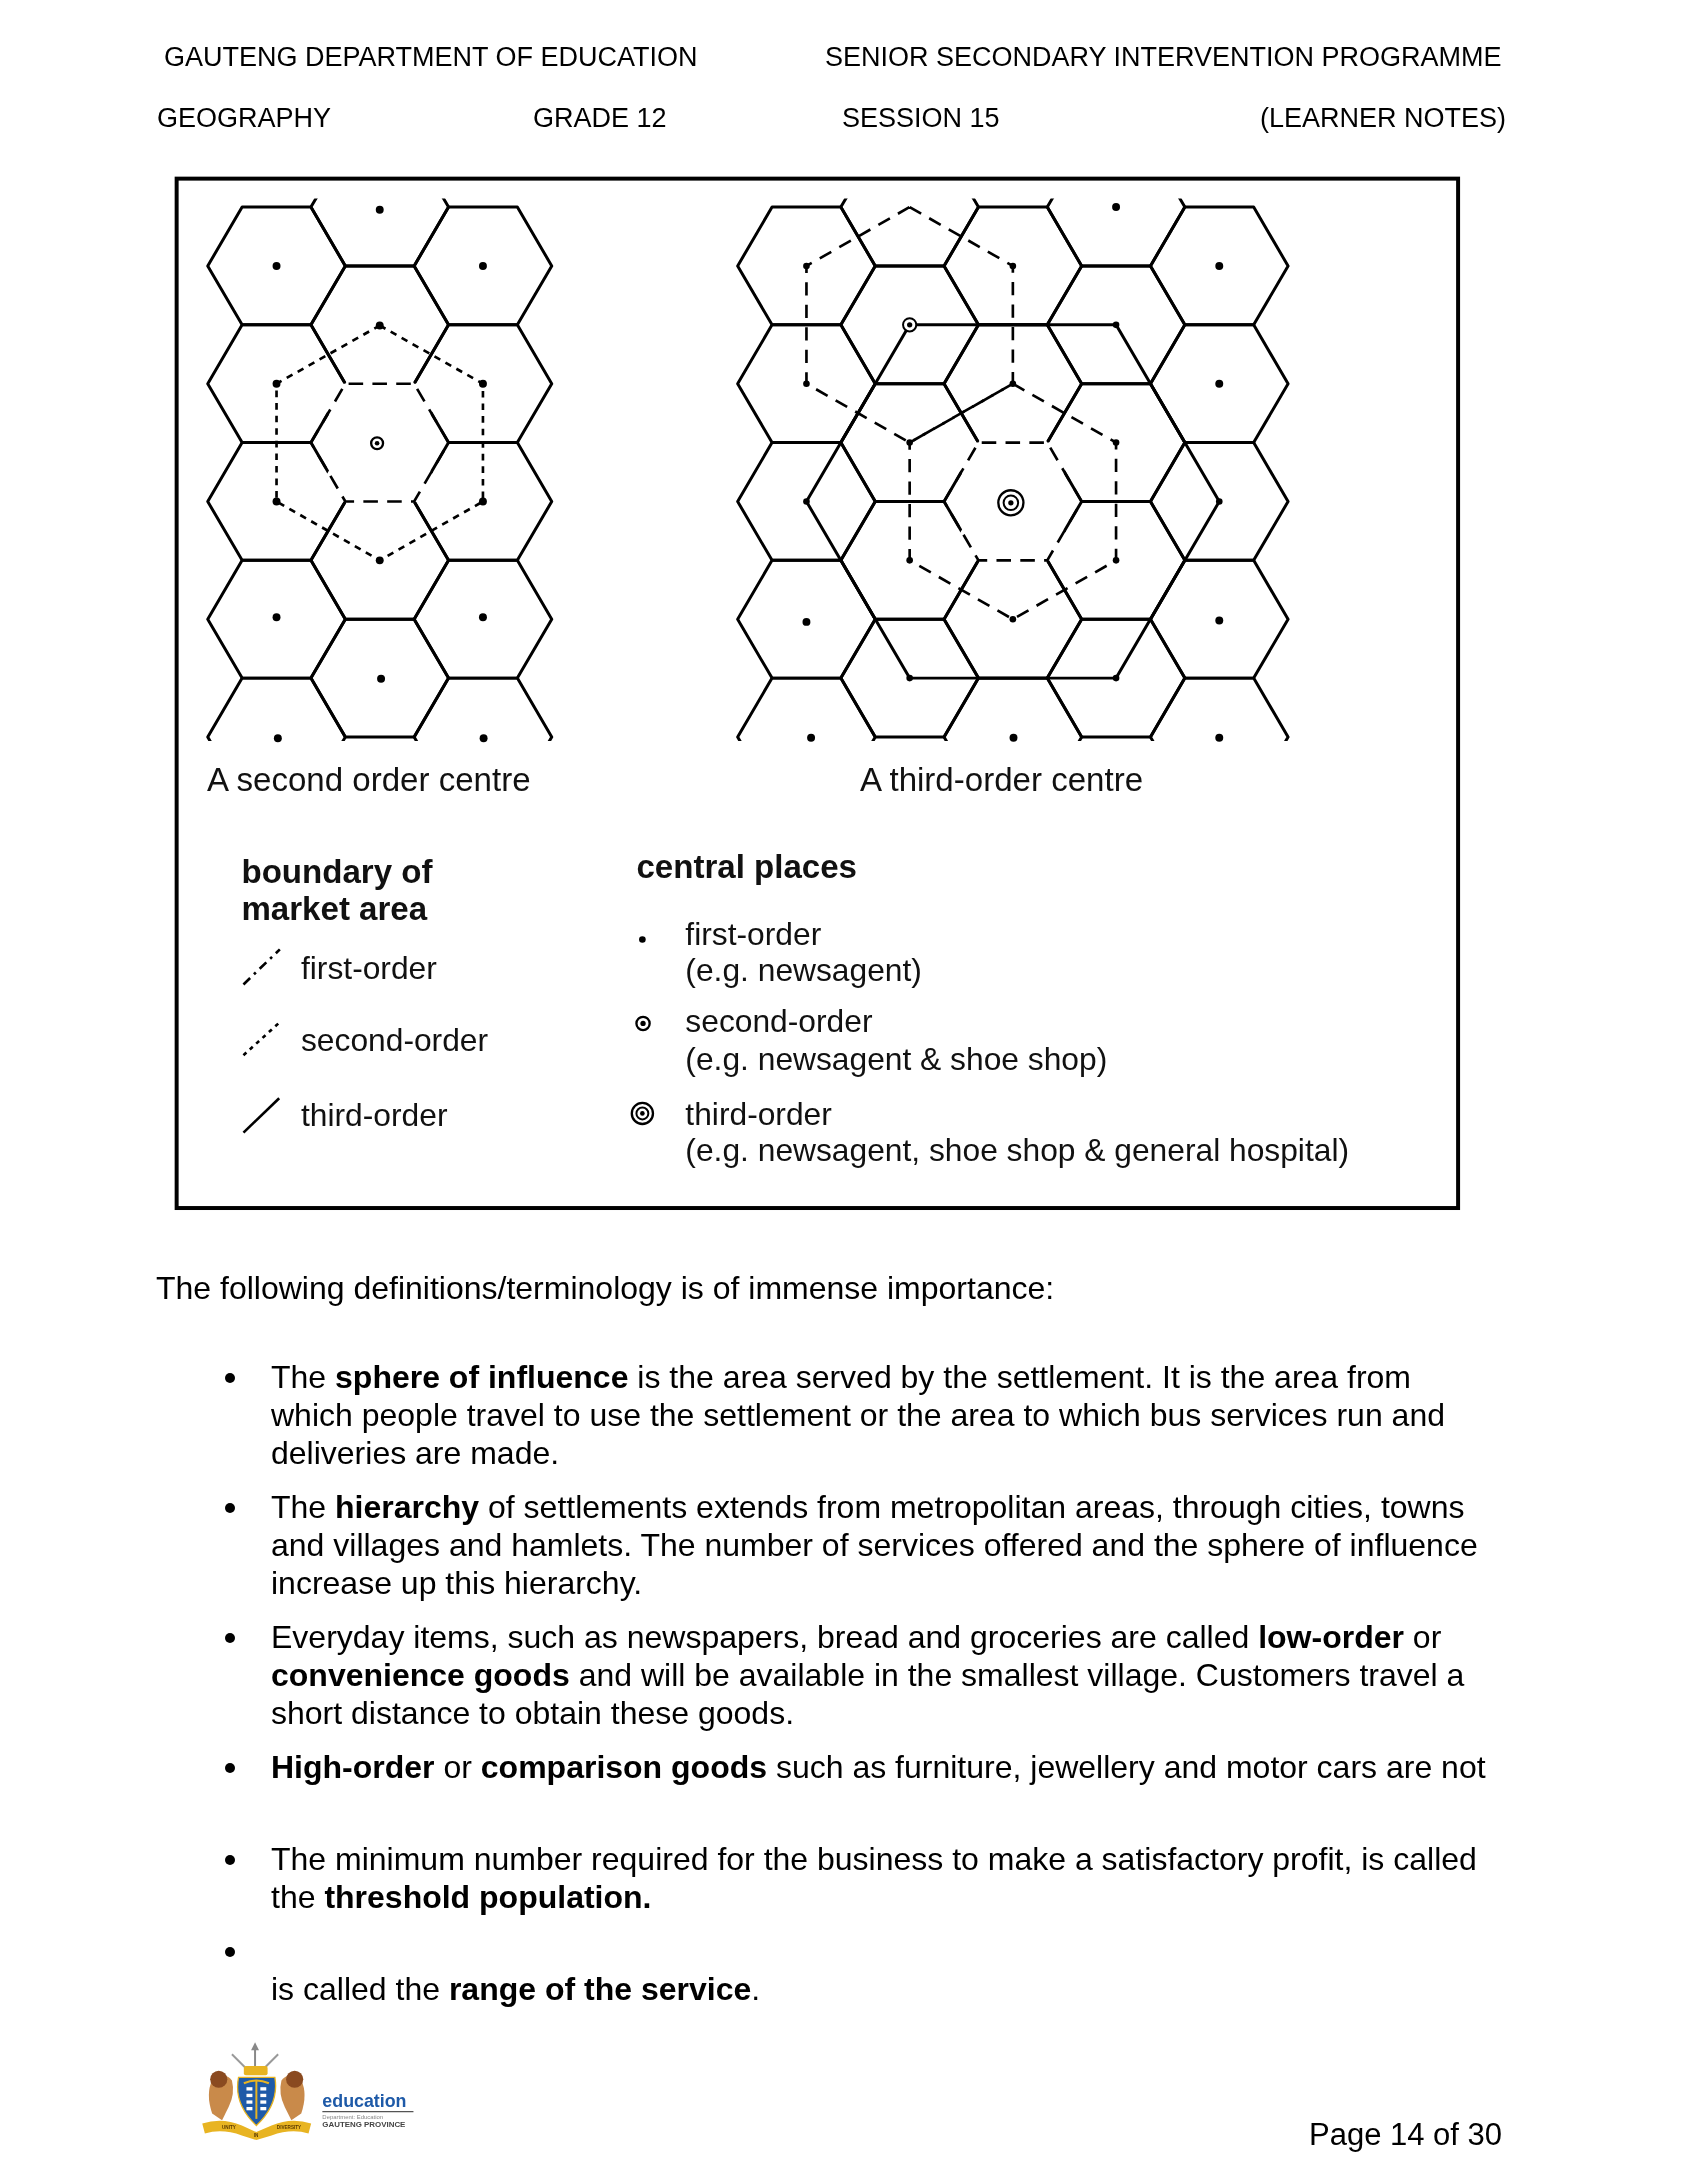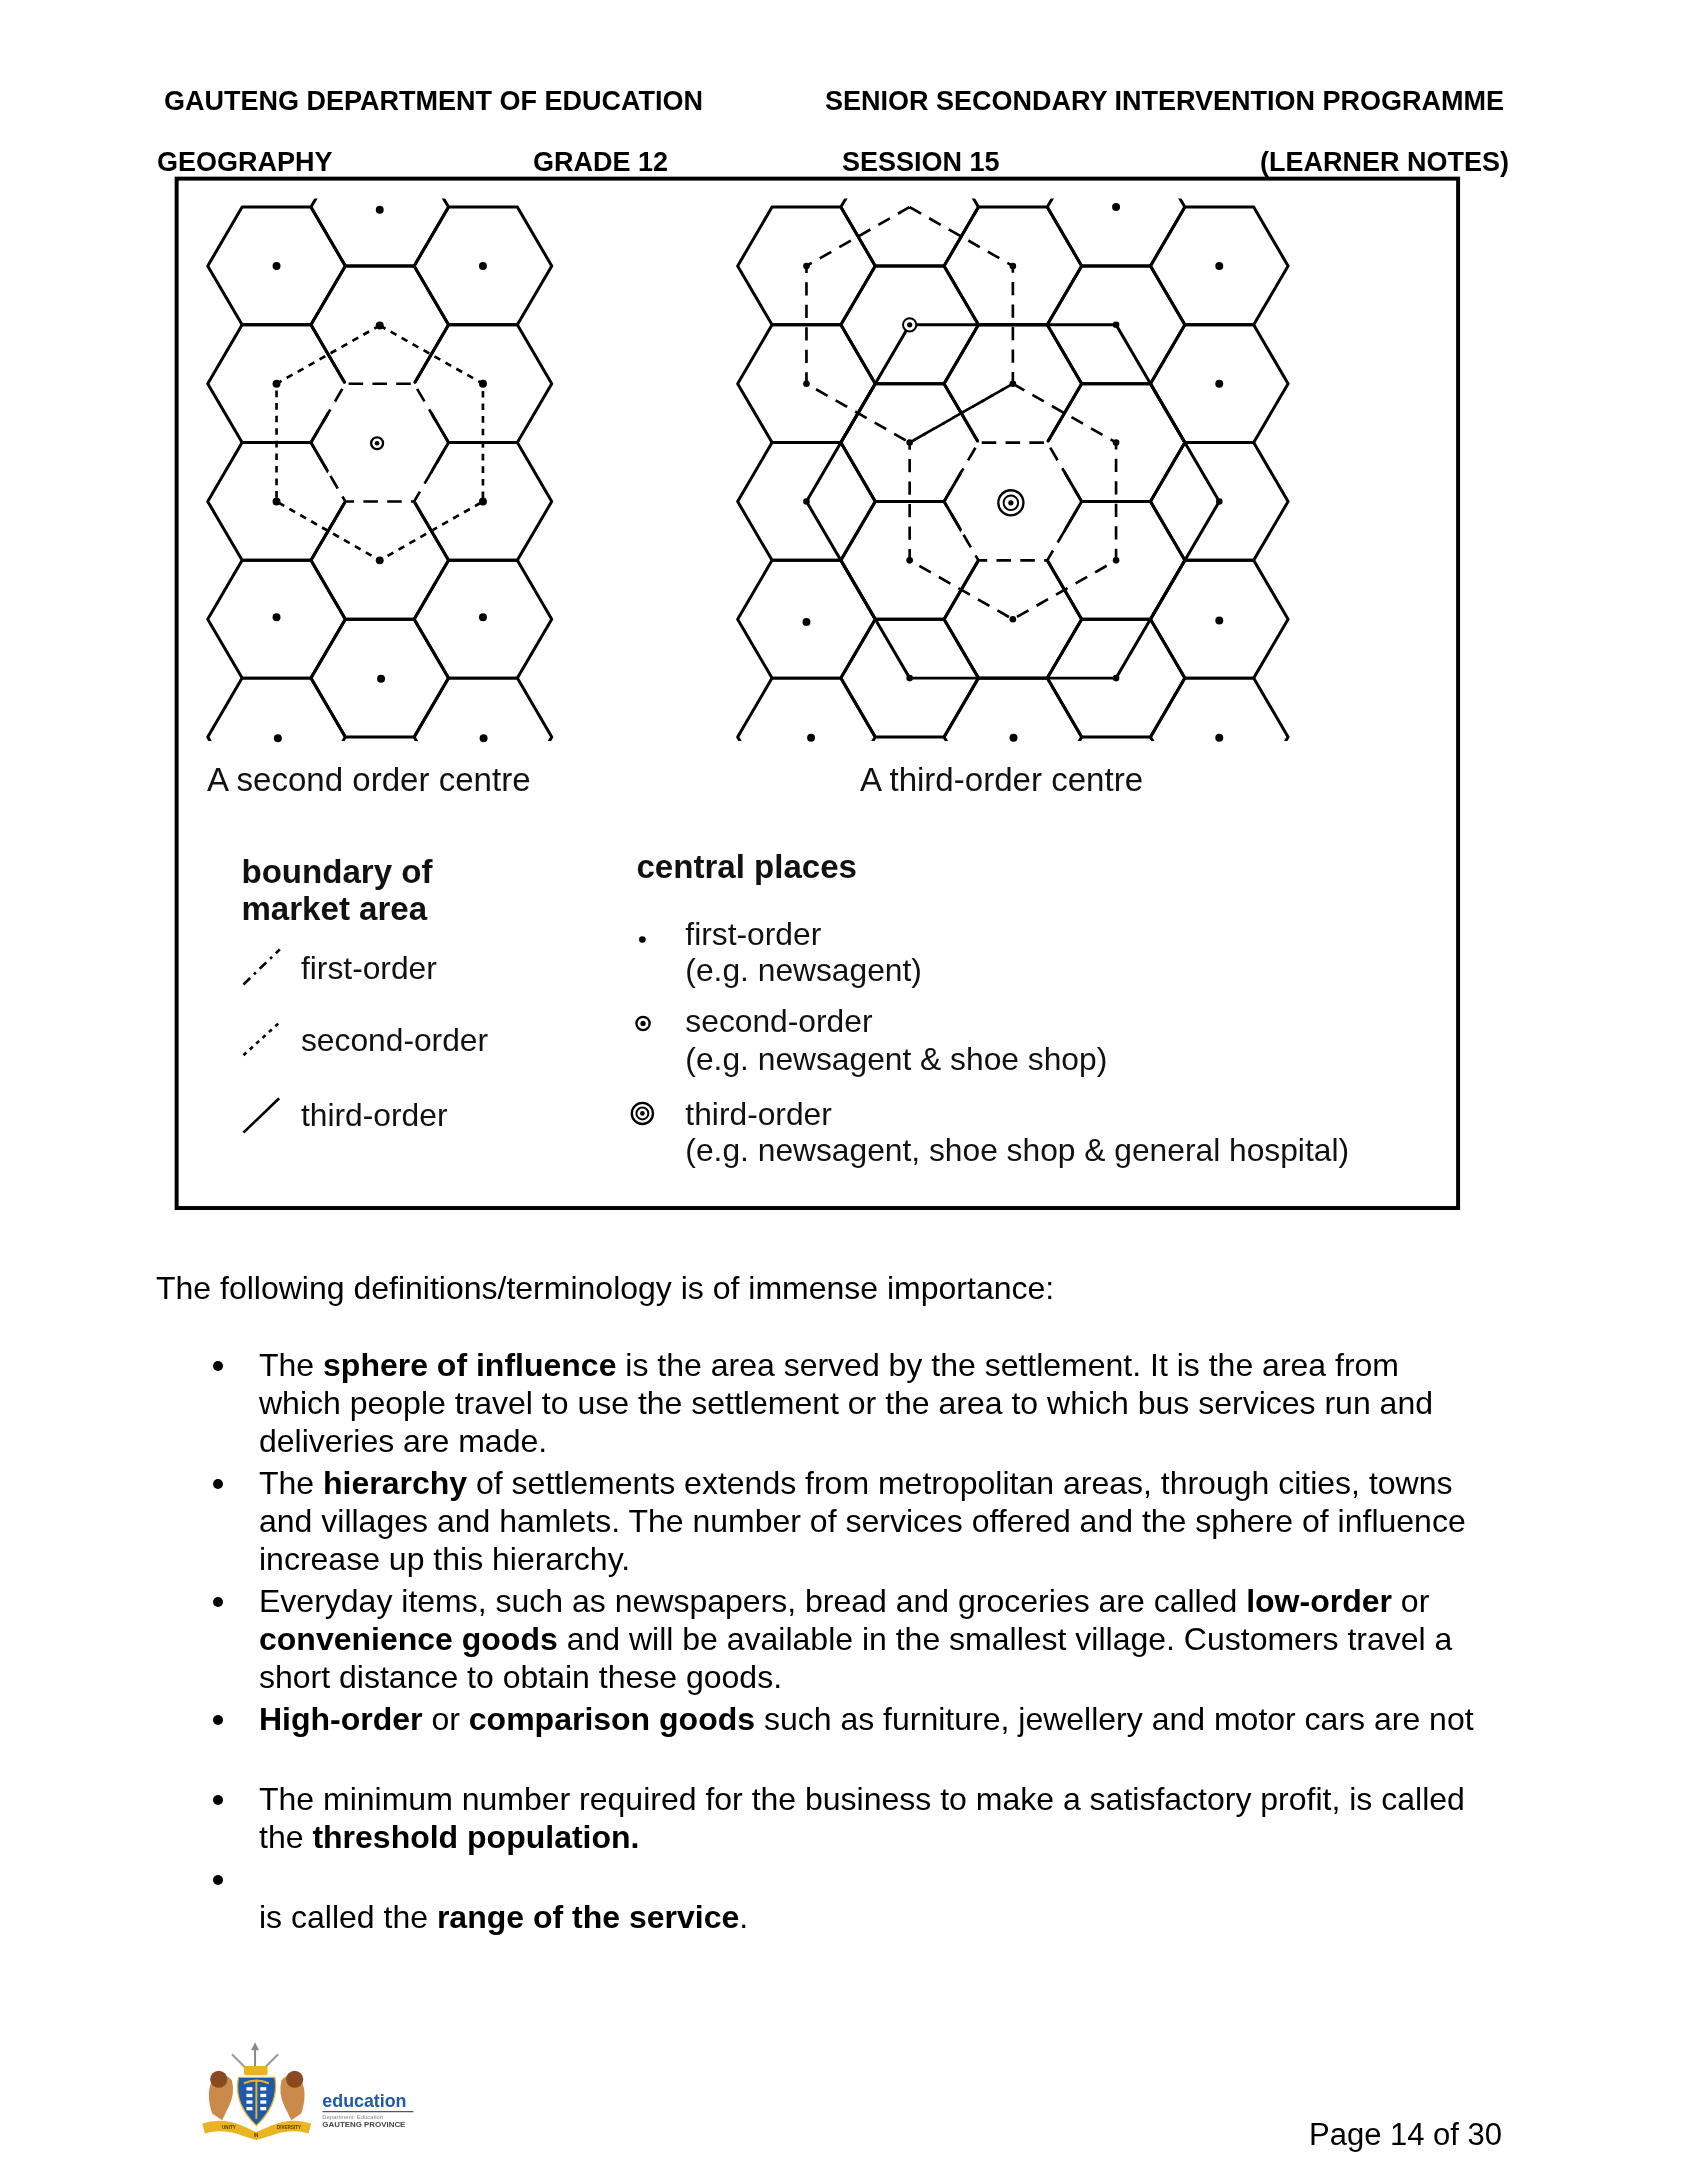--- a/index.html
+++ b/index.html
@@ -1,24 +1,24 @@
 <!DOCTYPE html>
 <html style="font-size:10.6px"><head>
 <meta charset="utf-8">
 <style>
   html, body { margin: 0; padding: 0; background: #ffffff; }
   body { width: 1687px; height: 2183px; position: relative; overflow: hidden;
          font-family: "Liberation Sans", sans-serif; color: #000; }
   .abs { position: absolute; white-space: nowrap; }
-  .hdr { font-weight: bold; font-size: 27px; line-height: 1; margin-top: 44px; }
+  .hdr { font-weight: normal; font-size: 27px; line-height: 1; }
   .diagram { position: absolute; left: 0; top: 0; width: 1687px; height: 1257px; }
   .dg-text { font-family: "Liberation Sans", sans-serif; fill: #111; }
   .intro { position: absolute; left: 156px; top: 1272px; font-size: 32px; line-height: 1; }
   .bullets { position: absolute; left: 156px; top: 1342px; width: 1376px; margin: 0; padding: 0; list-style: none; }
-  .bullets li { position: relative; padding-left: 99px; font-size: 32px; line-height: 38px; margin: 4px; }
+  .bullets li { position: relative; padding-left: 99px; font-size: 32px; line-height: 38px; margin: 16px; }
   .bullets li .dot { position: absolute; left: 53px; top: 14.6px; width: 10px; height: 10px; border-radius: 50%; background: #000; }
   .bullets b { font-weight: bold; }
   .footer-logo { position: absolute; left: 192px; top: 2041px; width: 235px; height: 99px; }
   .page-num { position: absolute; left: 1309px; top: 2119px; font-size: 31px; font-weight: normal; line-height: 1; }
 </style>
 </head>
 <body>
 
 <div class="abs hdr" style="left:164px; top:44px;">GAUTENG DEPARTMENT OF EDUCATION</div>
 <div class="abs hdr" style="left:825px; top:44px;">SENIOR SECONDARY INTERVENTION PROGRAMME</div>

